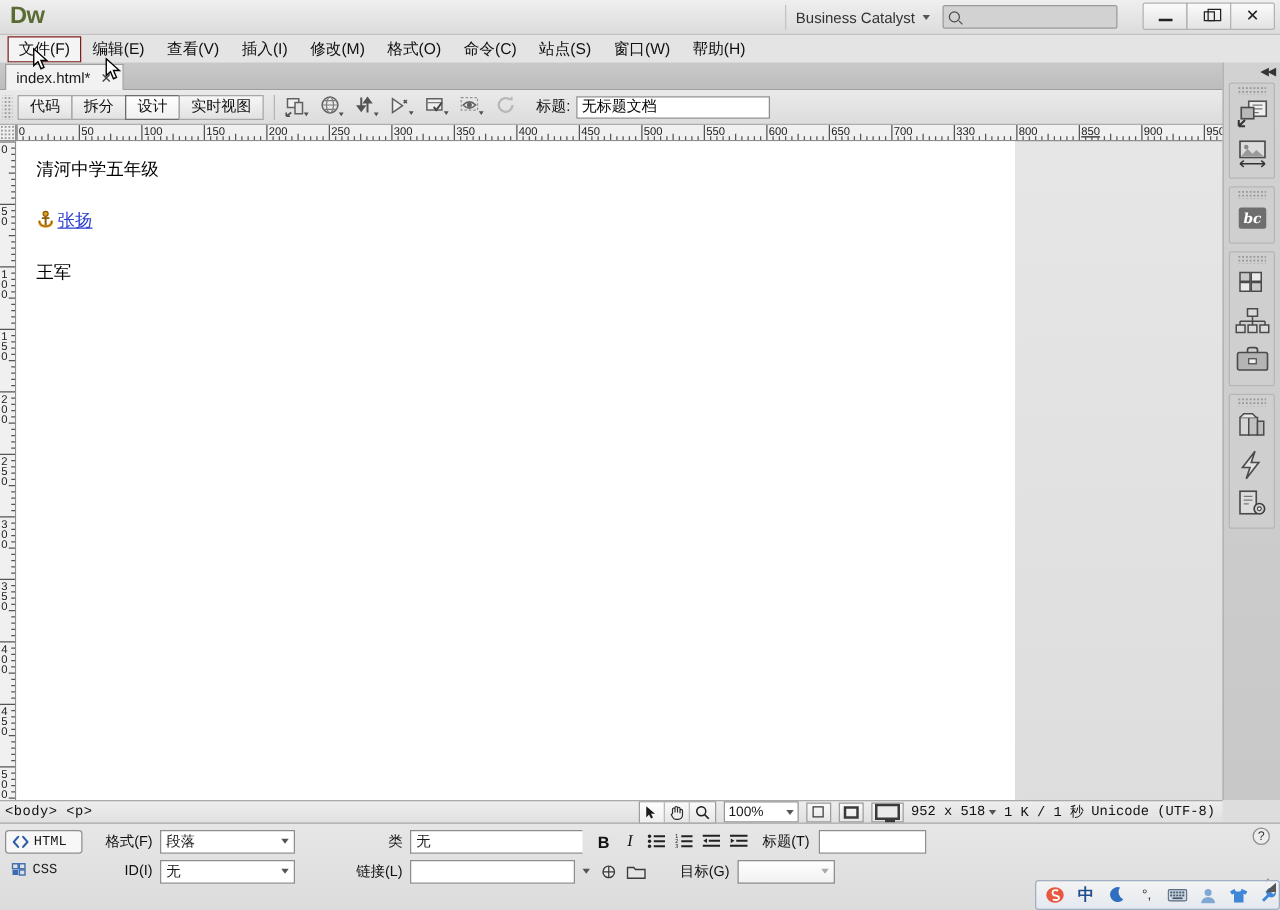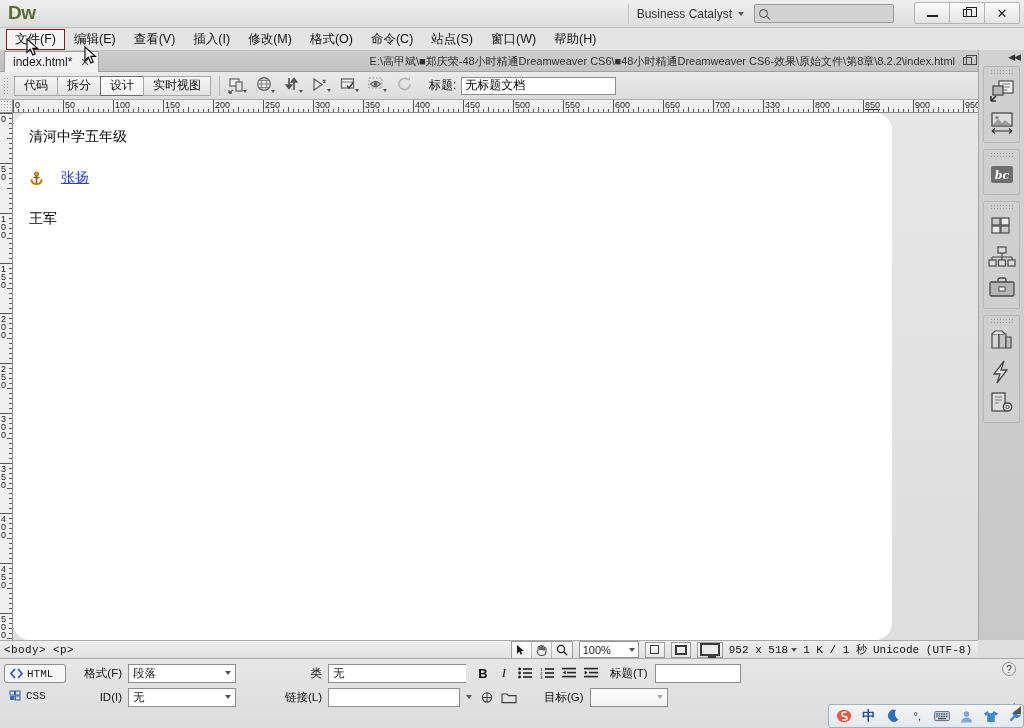--- a/index.html
+++ b/index.html
@@ -113,26 +113,26 @@
   .rtick.min { height:3px; }
   .rlab { position:absolute; top:0px; font-size:9px; color:#222;
       font-family:"Liberation Sans",sans-serif; padding-left:2px; line-height:10px; }
   .vtick { position:absolute; right:0; height:1px; background:#555; }
   .vtick.maj { width:13px; }
   .vtick.mid { width:5px; }
   .vtick.min { width:3px; }
   .vlab { position:absolute; left:1px; font-size:9px; color:#222; width:9px;
       line-height:8px; word-break:break-all; }
 
-  .canvas { position:absolute; left:13px; top:113px; width:879px; height:527px;
-      background:#ffffff; overflow:hidden;border-radius:17px; }
+  .canvas { position:absolute; left:13px; top:113px; width:799px; height:527px;
+      background:#ffffff; overflow:hidden; }
   .page { padding:14px 16px; }
   .page p { margin:0 0 23px 0; font-size:14px; color:#000;
       font-family:"DejaVu Sans", sans-serif; line-height:1.3; }
-  .anchor-line { display:flex; align-items:flex-end; gap:17px; }
+  .anchor-line { display:flex; align-items:flex-start; gap:2px; }
   .alink { color:#2b3fd0; text-decoration:underline; font-size:14px;
       font-family:"DejaVu Sans",sans-serif; }
 
   
   .vscroll { position:absolute; right:0px; top:113px; width:11px; height:527px;
       background:#f1f1f1; border-left:1px solid #bdbdbd; }
   .vscroll .up,.vscroll .dn { width:11px;height:11px;
       background: linear-gradient(#fafafa,#e2e2e2); border:1px solid #b0b0b0;
       display:flex;align-items:center;justify-content:center; }
   .vscroll .dn { position:absolute; bottom:0; }
@@ -264,24 +264,20 @@
         <div class="menu-item"><span>修改(M)</span></div>
         <div class="menu-item"><span>格式(O)</span></div>
         <div class="menu-item"><span>命令(C)</span></div>
         <div class="menu-item"><span>站点(S)</span></div>
         <div class="menu-item"><span>窗口(W)</span></div>
         <div class="menu-item"><span>帮助(H)</span></div>
       </div>
   </div>
 
   <div class="tabbar">
-    <div class="pathbar">
-      <span class="pathtext">E:\高甲斌\■郑庆荣-48小时精通Dreamweaver CS6\■48小时精通Dreamweaver CS6-效果\原始文件\第8章\8.2.2\index.html</span>
-      <span class="restore-ic"></span>
-    </div>
     <div class="doctab">
       <span>index.html*</span>
       <span class="tab-close">✕</span>
     </div>
   </div>
 
   <div class="doctoolbar">
     <div class="grip"></div>
     <div class="viewbtns" id="viewbtns">
         <div class="vbtn">

